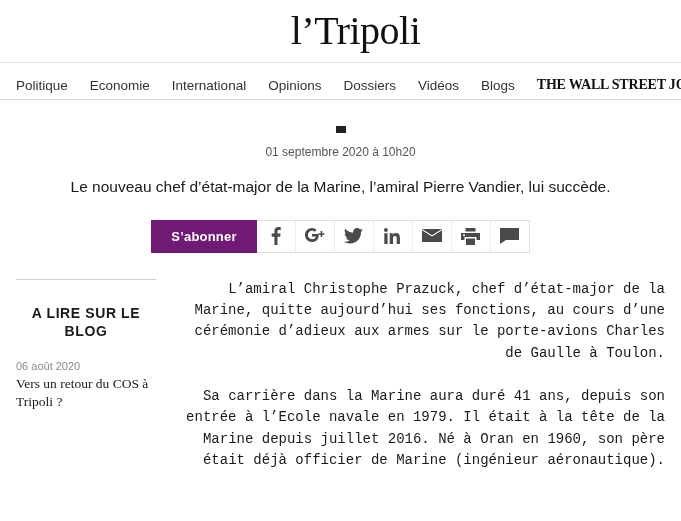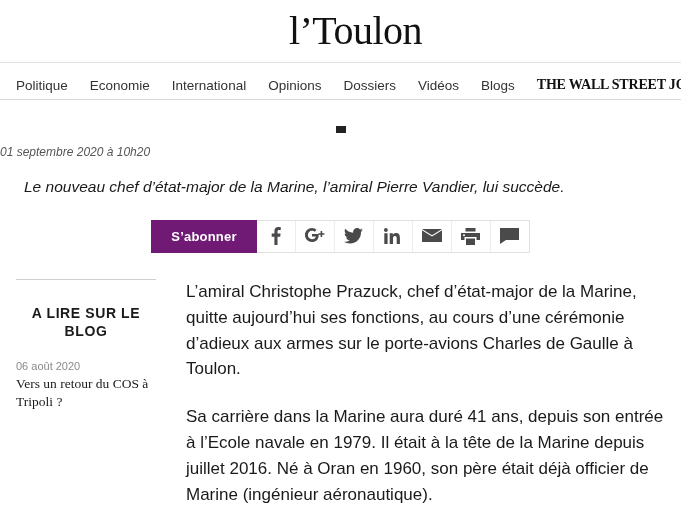--- a/index.html
+++ b/index.html
@@ -59,22 +59,21 @@
     font-weight: bold;
     font-size: 14px;
     letter-spacing: -0.2px;
     color: #111111;
   }
   .nav-item:last-child { margin-right: 0; }
 
   
   .article-head {
     padding-top: 26px;
-    text-align: left;
-    font-style: italic;
+    text-align: center;
   }
   .date-line {
     font-size: 12px;
     color: #555555;
     margin-bottom: 18px;
   }
   .standfirst {
     font-family: "Liberation Sans", sans-serif;
     font-size: 15.5px;
     color: #1a1a1a;
@@ -165,33 +164,34 @@
     line-height: 1.28;
     cursor: pointer;
   }
 
   .article-body {
     flex: 1;
     padding-left: 20px;
     box-sizing: border-box;
   }
   .article-body p {
-    font-family: Liberation Sans, sans-serif;
-    font-size: 17px;
+    font-family: Liberation Mono, monospace;
+    font-size: 14px;
     line-height: 1.52;
     color: #1a1a1a;
     margin: 0 0 22px 0;
+    text-align: right;
   }
 </style>
 </head>
 <body>
 
 <div class="masthead">
   <div class="logo">
-    <span>l</span><span class="apos">’</span><span>Toulon</span>
+    <span>l</span><span class="apos">’</span><span>Tripoli</span>
   </div>
 </div>
 
 <nav class="navbar">
   <span class="nav-item">Politique</span>
   <span class="nav-item">Economie</span>
   <span class="nav-item">International</span>
   <span class="nav-item">Opinions</span>
   <span class="nav-item">Dossiers</span>
   <span class="nav-item">Vidéos</span>

